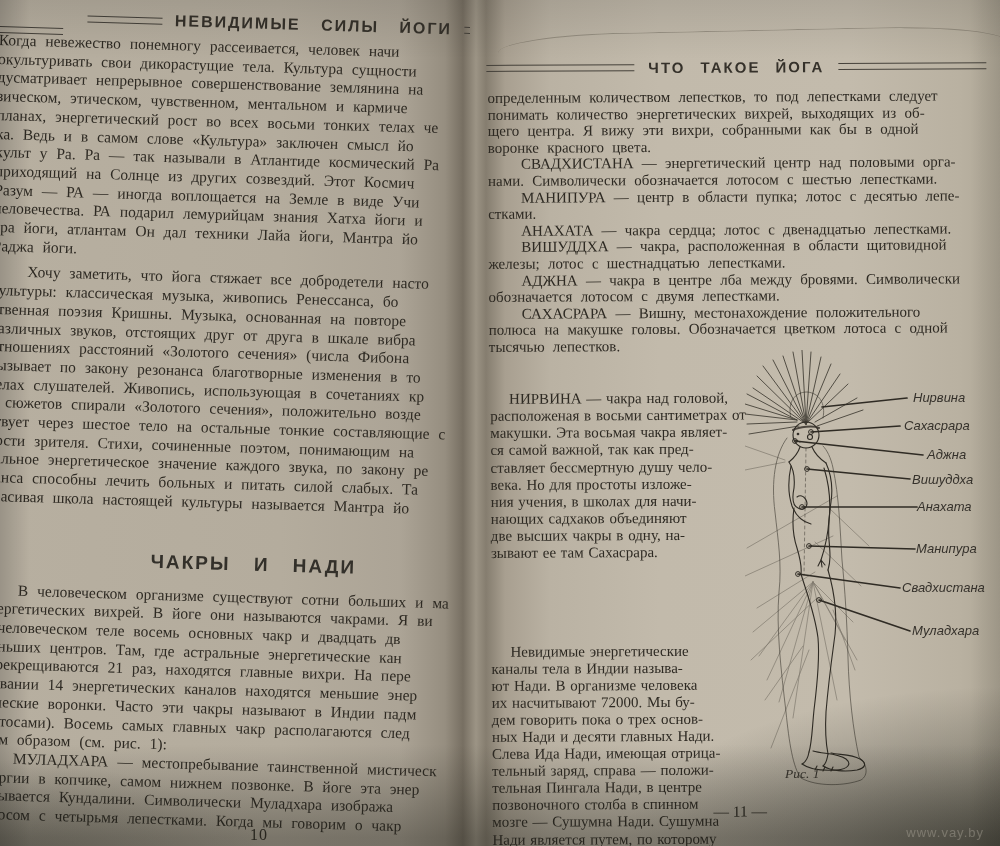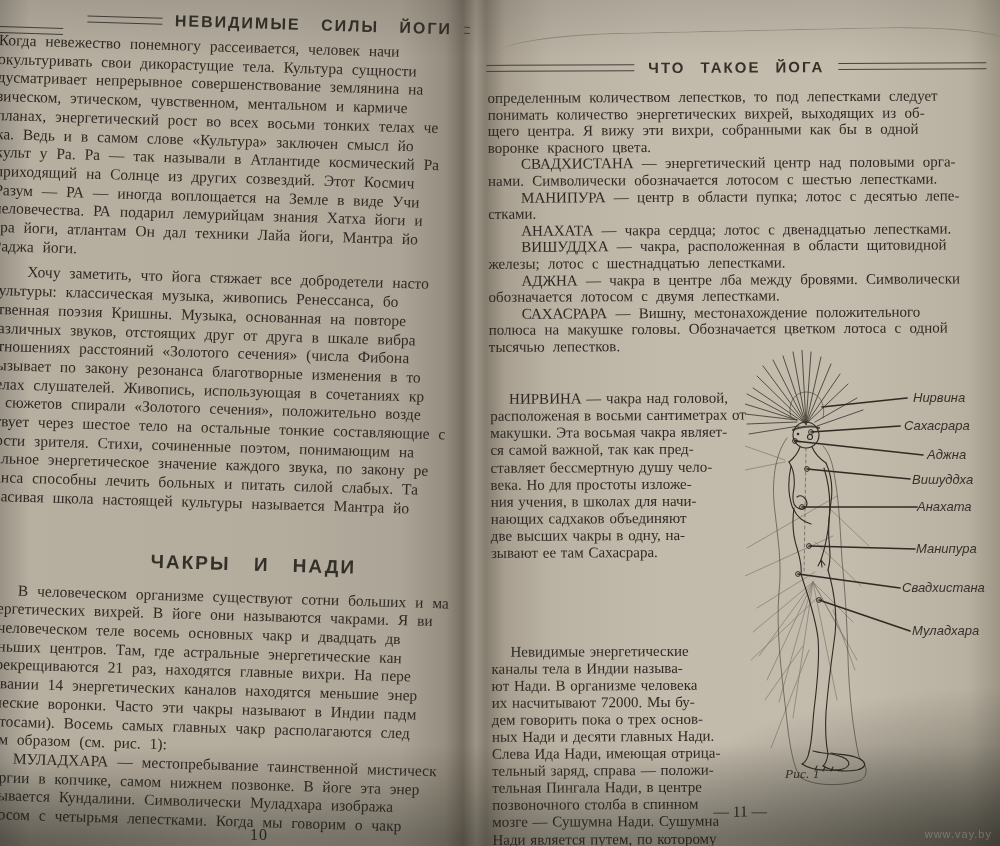--- a/index.html
+++ b/index.html
@@ -59,22 +59,22 @@
   
   .figure{position:absolute;left:745px;top:350px;width:253px;height:456px;}
   .figure svg{position:absolute;inset:0;}
   .fig-label{position:absolute;font-family:"Liberation Sans", sans-serif;font-style:italic;
     font-size:13px;color:#35312b;white-space:nowrap;}
   .lbl0{left:168px;top:40px;} .lbl1{left:159px;top:68px;} .lbl2{left:182px;top:97px;}
   .lbl3{left:167px;top:122px;} .lbl4{left:172px;top:149px;} .lbl5{left:171px;top:191px;}
   .lbl6{left:157px;top:230px;} .lbl7{left:167px;top:273px;}
   .fig-caption{position:absolute;left:40px;top:416px;font-style:italic;font-size:13.5px;color:#3a362f;}
 
-  .watermark{position:absolute;right:8px;bottom:6px;font-family:"Liberation Sans", sans-serif;
-    font-size:11px;color:rgba(225,220,205,0.28);letter-spacing:1px;}
+  .watermark{position:absolute;right:16px;bottom:6px;font-family:"Liberation Sans", sans-serif;
+    font-size:13px;color:rgba(225,220,205,0.28);letter-spacing:1px;}
 </style>
 </head>
 <body>
 
 <div class="photo">
   <div class="paper"></div>
   <div class="page-top-edge"></div>
 
   <div class="left-clip">
     <div class="left-inner">

